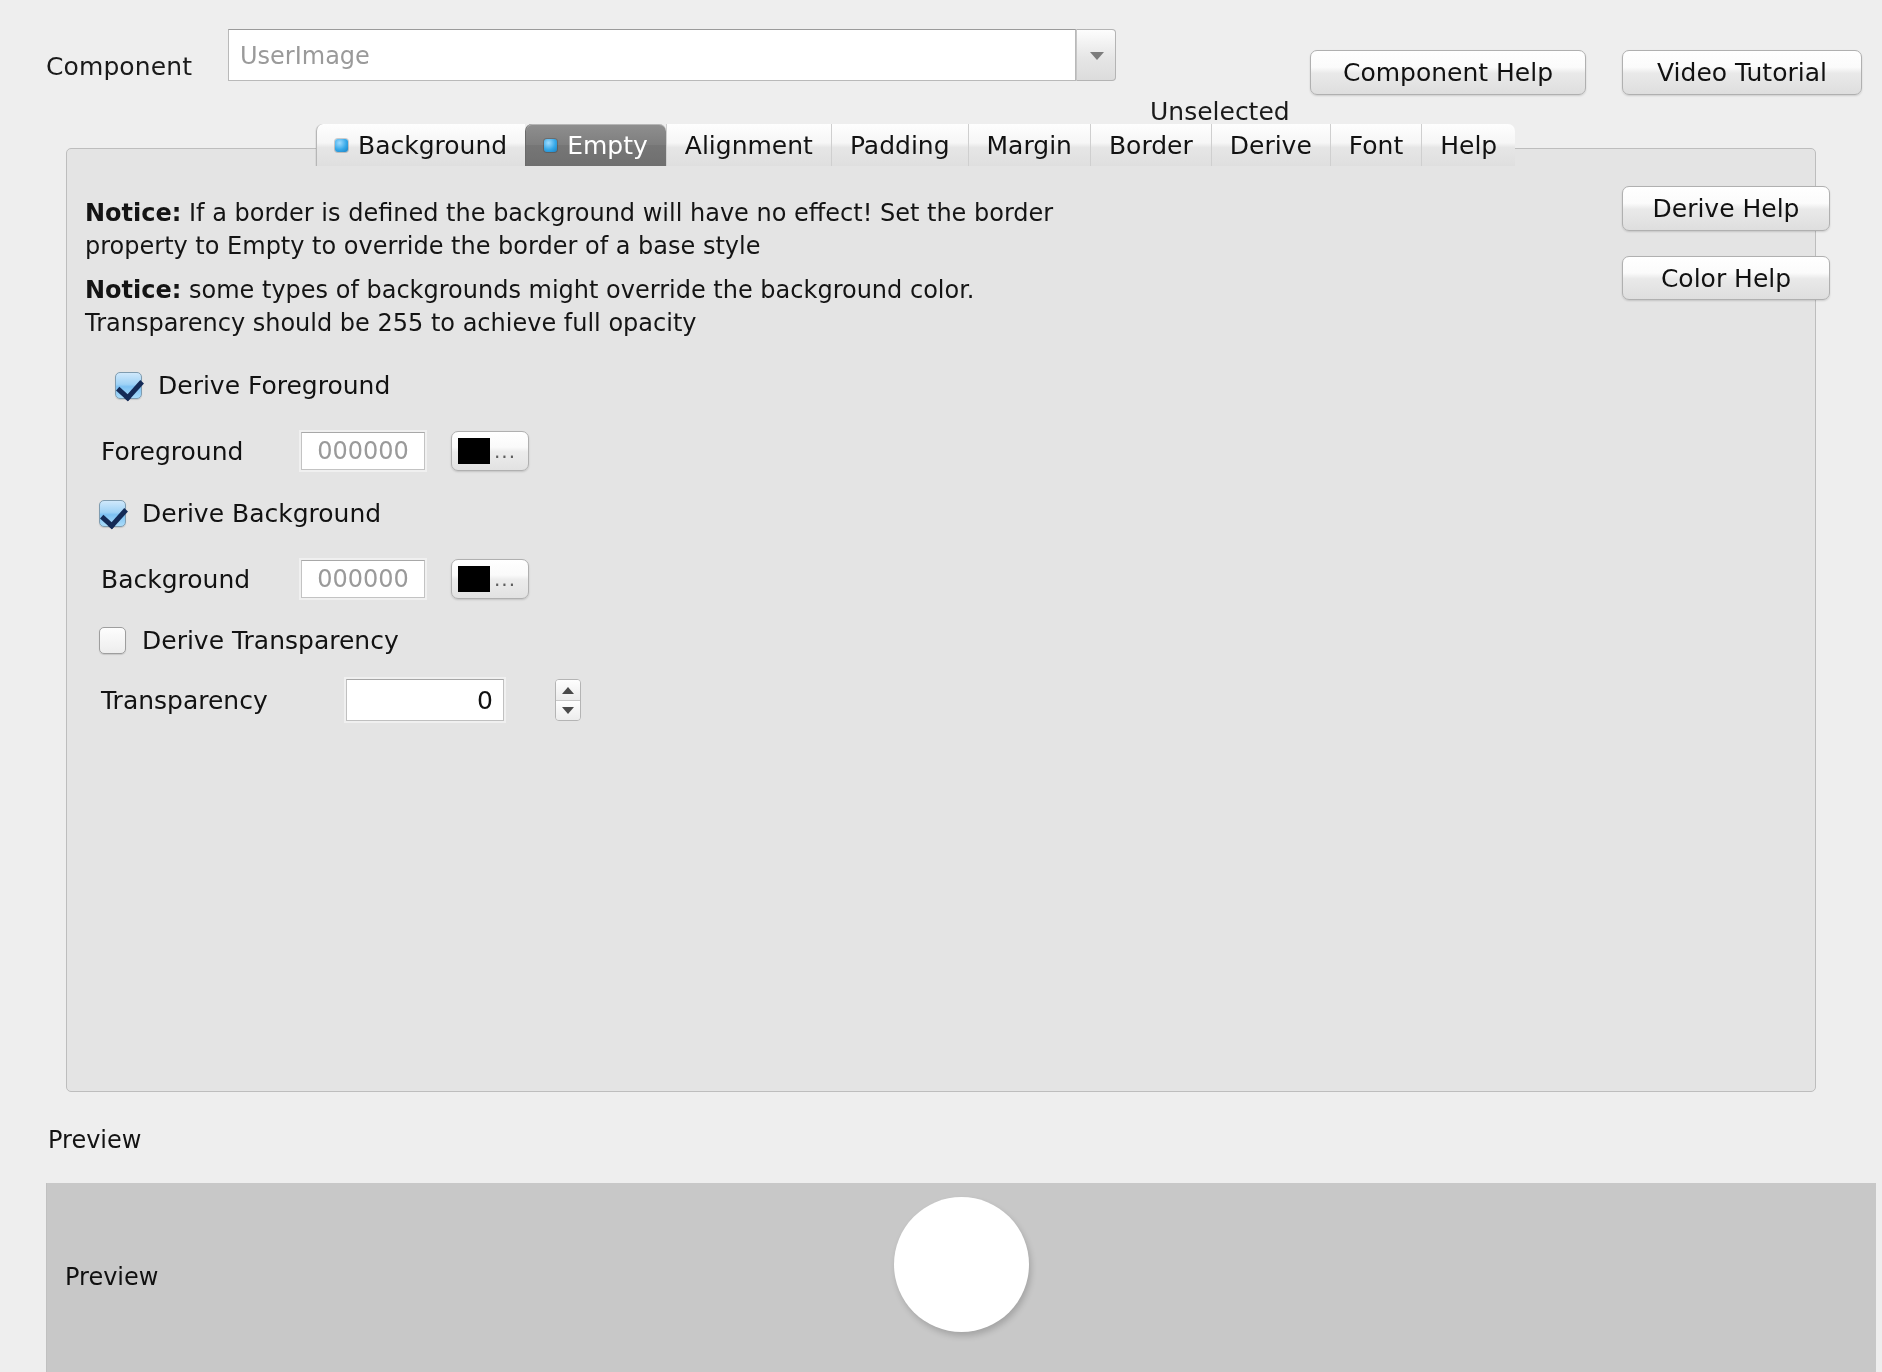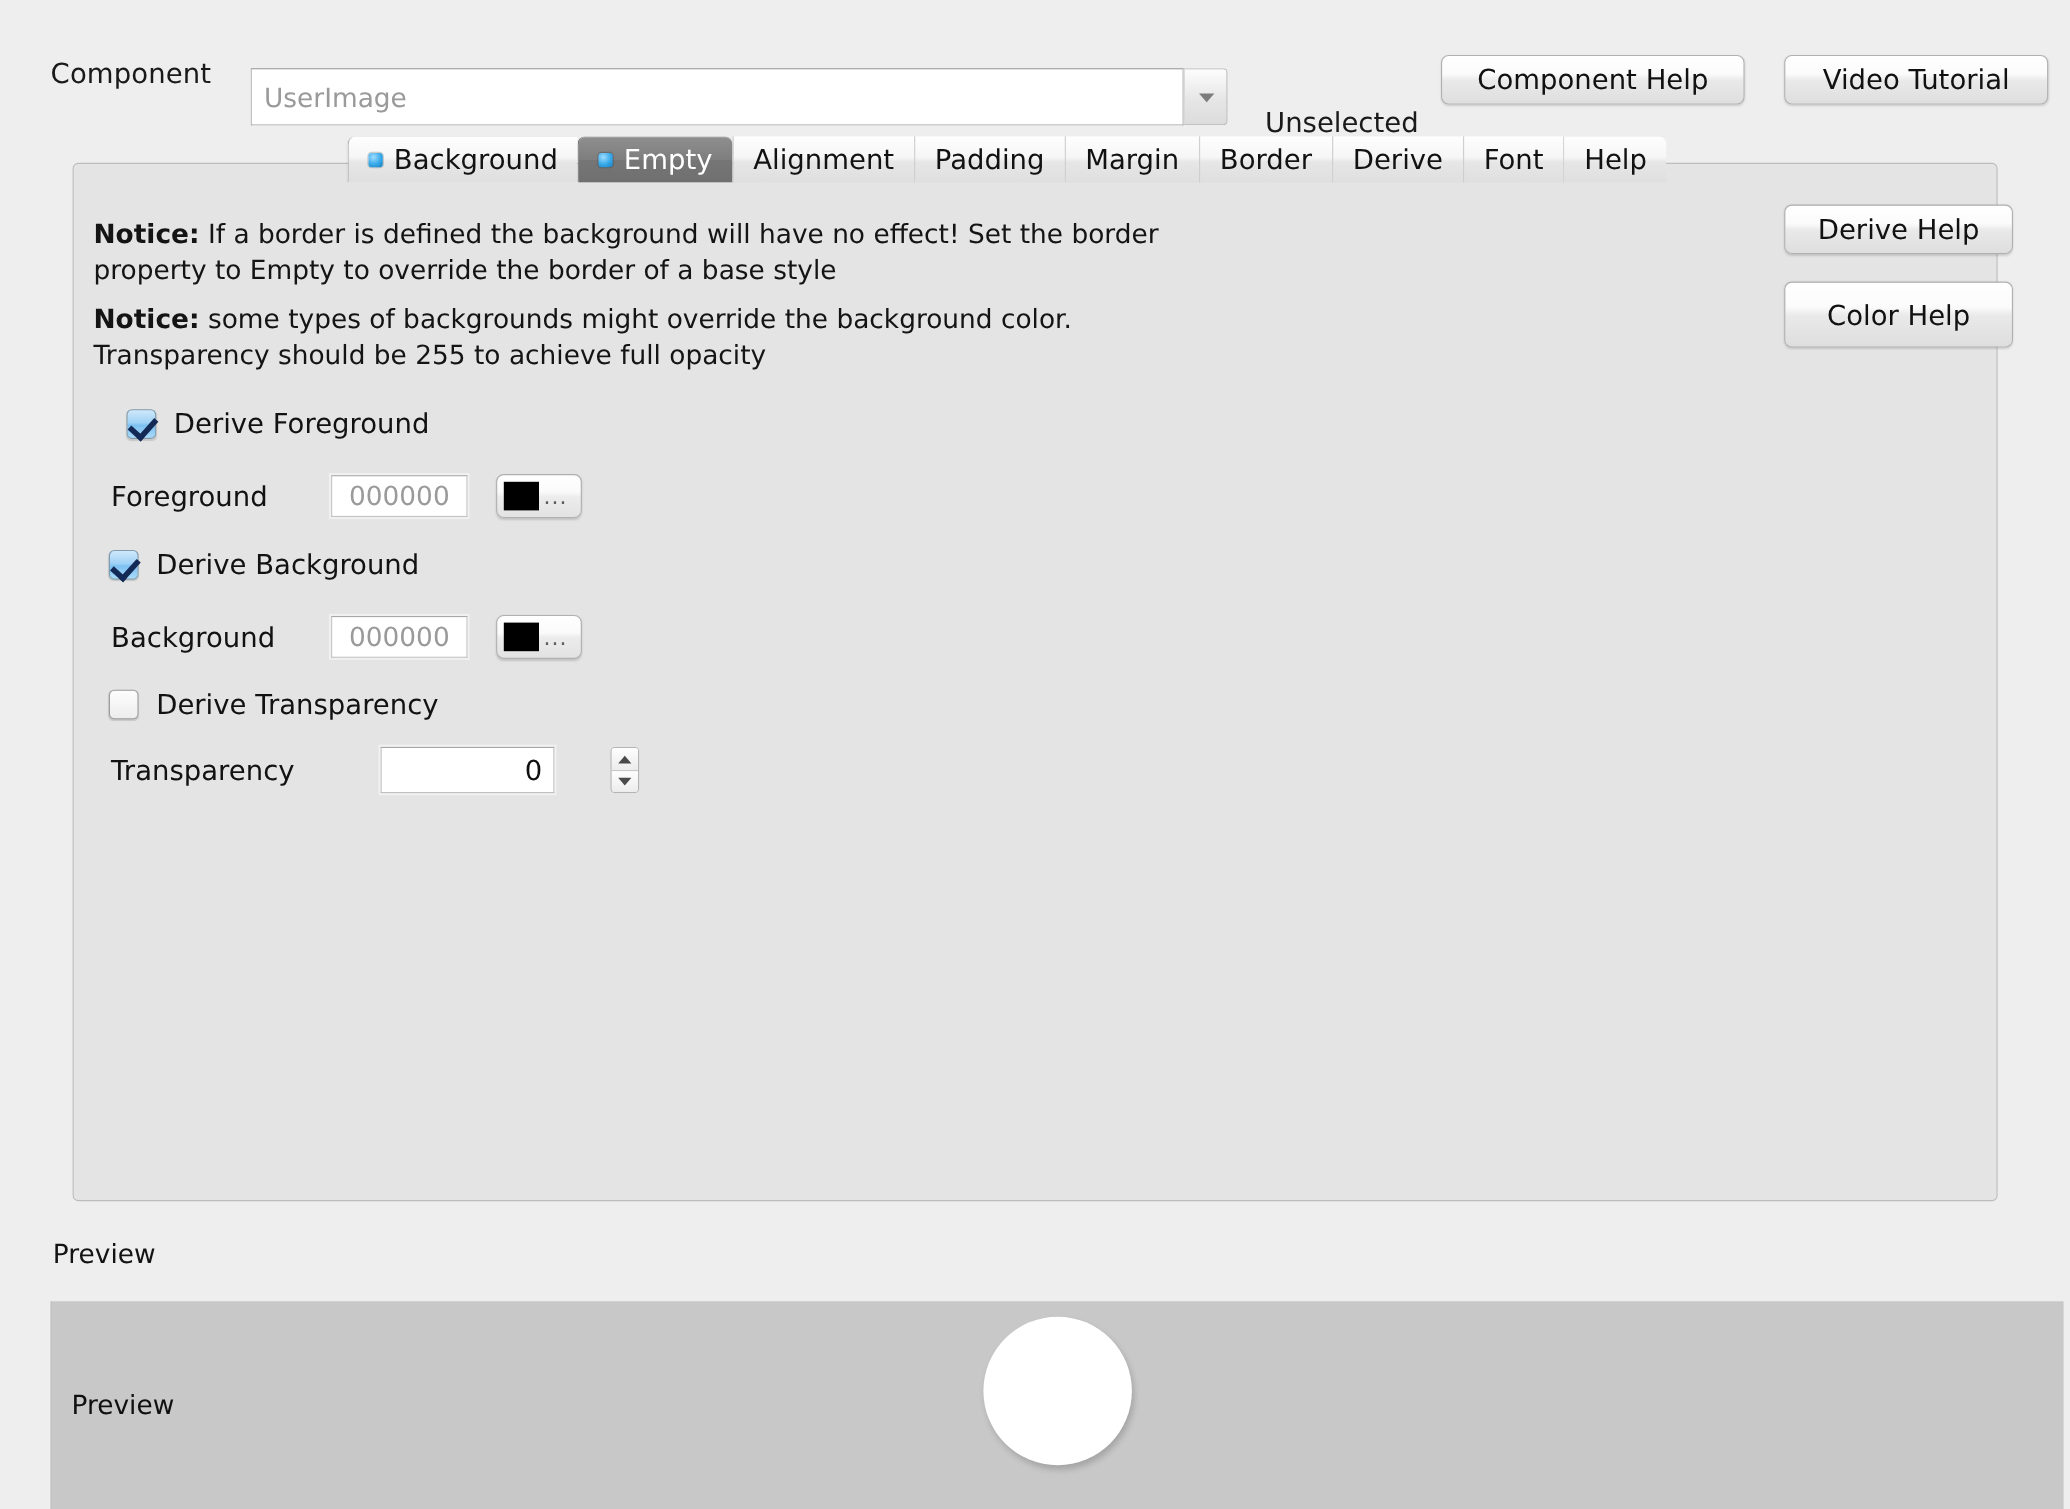--- a/index.html
+++ b/index.html
@@ -15,21 +15,21 @@
   
   .topbar {
     position: absolute; left: 0; top: 0; width: 1882px; height: 104px;
     background: #eeeeee;
   }
   .comp-label {
     position: absolute; left: 46px; top: 52px;
     font-size: 25px; color: #1a1a1a; letter-spacing: .1px;
   }
   .combo-wrap {
-    position: absolute; left: 228px; top: 62px; width: 808px; height: 52px;
+    position: absolute; left: 228px; top: 29px; width: 808px; height: 52px;
   }
   .combo-field {
     position: absolute; left: 0; top: 0; width: 848px; height: 52px;
     background: #ffffff;
     border: 1px solid #b9b9b9;
     border-top-color: #9a9a9a;
     box-shadow: 0 1px 0 #ffffff inset;
   }
   .combo-field .txt {
     position: absolute; left: 11px; top: 12px;
@@ -125,21 +125,21 @@
     width: 1020px;
   }
   .notice b { font-weight: bold; }
   #notice-border { left: 18px; top: 48px; }
   #notice-transparency { left: 18px; top: 125px; }
 
   #derive-help-button {
     position: absolute; left: 1555px; top: 37px; width: 208px; height: 45px;
   }
   #color-help-button {
-    position: absolute; left: 1555px; top: 107px; width: 208px; height: 60px;
+    position: absolute; left: 1555px; top: 107px; width: 208px; height: 44px;
   }
 
   
   .check-row {
     position: absolute; display: flex; align-items: center; gap: 16px;
   }
   .cbox {
     width: 27px; height: 27px; border-radius: 5px;
     border: 1px solid #9e9e9e;
     background: linear-gradient(#fdfdfd, #ededed);

